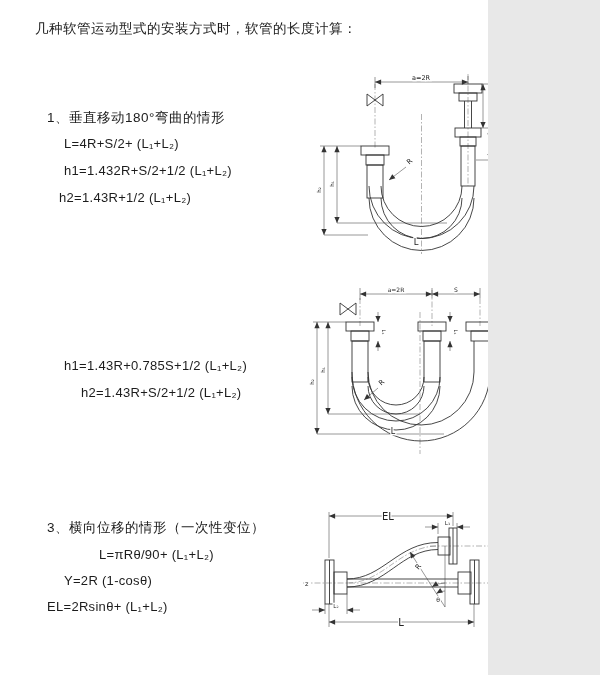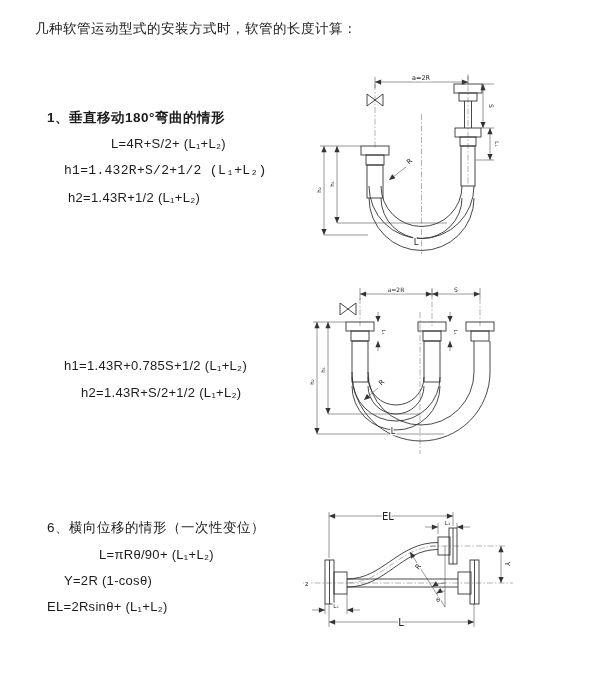--- a/index.html
+++ b/index.html
@@ -1,17 +1,17 @@
 <!DOCTYPE html>
 <html><head>
 <meta charset="utf-8">
 <style>
   html,body { margin:0; padding:0; background:#e8e8e8; }
   .canvas {
-    position:relative; width:600px; height:675px; background:#ffffff;
+    position:relative; width:488px; height:675px; background:#ffffff;
     font-family:"Liberation Sans","DejaVu Sans",sans-serif; color:#1c1c1c;
     overflow:hidden;
   }
   .abs { position:absolute; white-space:nowrap; }
   .title { font-size:13.5px; letter-spacing:0.5px; }
   .sec-heading { font-size:13.5px; letter-spacing:0.5px; }
   .formula { font-size:13px; letter-spacing:0.3px; }
   svg { position:absolute; overflow:visible; }
   svg text { font-family:"DejaVu Sans","Liberation Sans",sans-serif; fill:#222; }
   .lbl { paint-order:stroke; stroke:#ffffff; stroke-width:2.5px; }
@@ -19,29 +19,29 @@
   .dim  { stroke:#444; stroke-width:0.55; fill:none; }
   .cl   { stroke:#666; stroke-width:0.5; fill:none; stroke-dasharray:6 2 1.5 2; }
 </style>
 </head>
 <body>
 
 <div class="canvas">
 
   <div class="abs title" style="left:35px; top:20px;">几种软管运动型式的安装方式时，软管的长度计算：</div>
 
-  <div class="abs sec-heading" style="left:47px; top:109px;font-weight:bold;">1、垂直移动180°弯曲的情形</div>
-  <div class="abs formula" style="left:64px; top:136px;margin-left:47px;">L=4R+S/2+ (L₁+L₂)</div>
-  <div class="abs formula" style="left:64px; top:163px;font-family:Liberation Mono, monospace;">h1=1.432R+S/2+1/2 (L₁+L₂)</div>
-  <div class="abs formula" style="left:68px; top:190px;">h2=1.43R+1/2 (L₁+L₂)</div>
+  <div class="abs sec-heading" style="left:47px; top:109px;">1、垂直移动180°弯曲的情形</div>
+  <div class="abs formula" style="left:64px; top:136px;">L=4R+S/2+ (L₁+L₂)</div>
+  <div class="abs formula" style="left:64px; top:163px;">h1=1.432R+S/2+1/2 (L₁+L₂)</div>
+  <div class="abs formula" style="left:59px; top:190px;">h2=1.43R+1/2 (L₁+L₂)</div>
 
   <div class="abs formula" style="left:64px; top:358px;">h1=1.43R+0.785S+1/2 (L₁+L₂)</div>
   <div class="abs formula" style="left:81px; top:385px;">h2=1.43R+S/2+1/2 (L₁+L₂)</div>
 
-  <div class="abs sec-heading" style="left:47px; top:519px;">6、横向位移的情形（一次性变位）</div>
+  <div class="abs sec-heading" style="left:47px; top:519px;">3、横向位移的情形（一次性变位）</div>
   <div class="abs formula" style="left:64px; top:547px;margin-left:35px;">L=πRθ/90+ (L₁+L₂)</div>
   <div class="abs formula" style="left:64px; top:573px;">Y=2R (1-cosθ)</div>
   <div class="abs formula" style="left:47px; top:599px;">EL=2Rsinθ+ (L₁+L₂)</div>
 
   <svg style="left:315px; top:68px;" width="265" height="192" viewBox="0 0 265 192">
     <defs>
       <marker id="ar1" viewBox="0 0 8 8" refX="7.5" refY="4" markerWidth="7" markerHeight="7" markerUnits="userSpaceOnUse" orient="auto-start-reverse">
         <path d="M0.5,1 L7.5,4 L0.5,7 z" fill="#333"></path>
       </marker>
       <pattern id="h1p" width="3.5" height="3.5" patternUnits="userSpaceOnUse">

